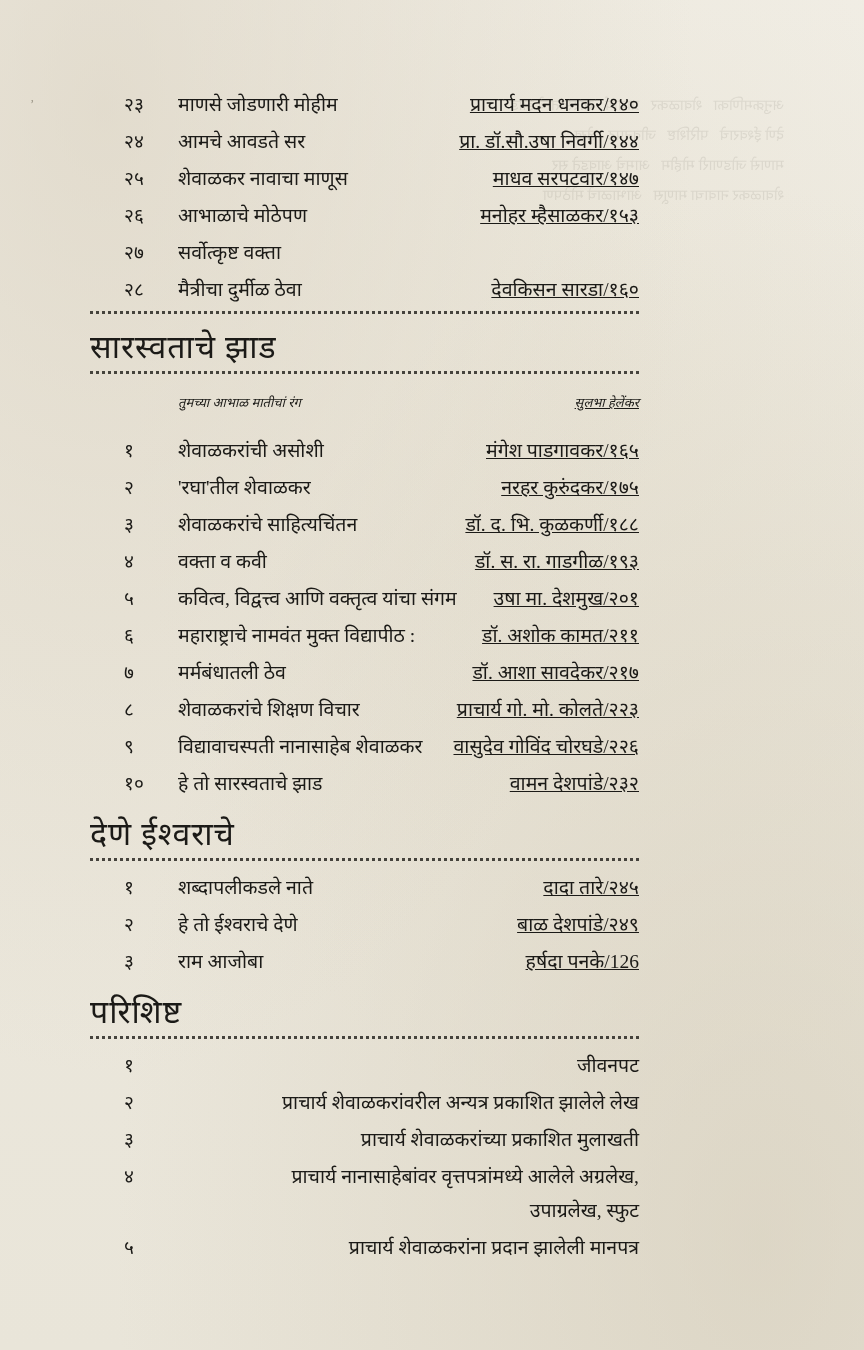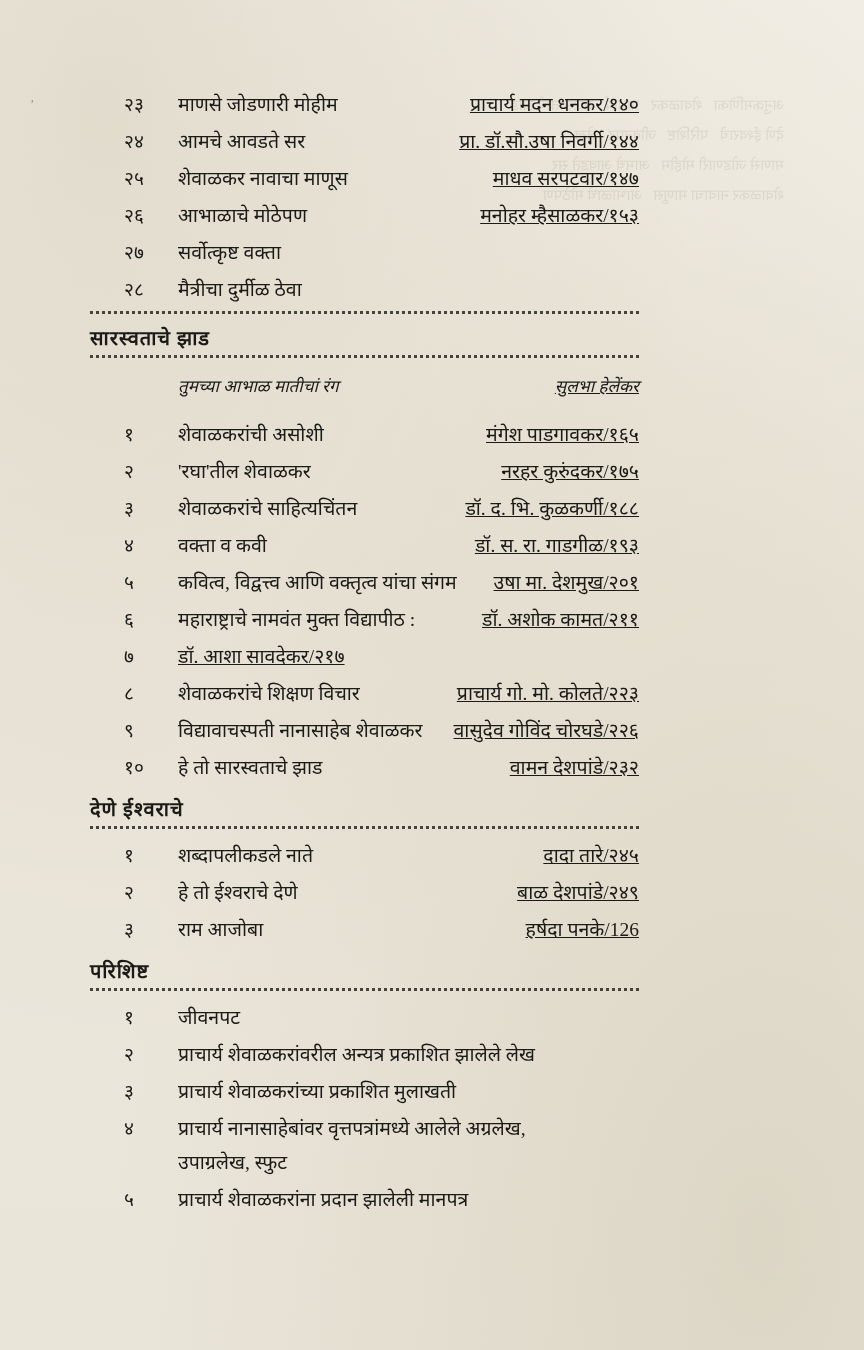--- a/index.html
+++ b/index.html
@@ -68,50 +68,50 @@
     padding-right: 10px;
     font-family: Liberation Serif, serif;
   }
   .author {
     flex: 0 0 auto;
     text-align: left;
     white-space: nowrap;
     text-decoration: underline;
   }
   .section-head {
-    font-size: 20px;
-    font-weight: bold;
+    font-size: 32px;
+    font-weight: normal;
     letter-spacing: 1px;
     margin: 10px 0 2px -28px;
     padding-left: 0;
   }
   .dotline {
     border-bottom: 3px dotted #2a2823;
     height: 0;
     margin: 4px 0 10px -28px;
     width: calc(100% + 28px);
     opacity: .85;
   }
   .subtitle-row {
     display: flex;
     align-items: baseline;
     font-style: italic;
-    font-size: 17px;
+    font-size: 13px;
     line-height: 34px;
     margin: 12px 0 14px 0;
   }
   .subtitle-row .num { visibility: hidden; }
   .subtitle-row .title { font-style: italic; }
   .subtitle-row .author { font-style: italic; }
   .group { margin-bottom: 2px; }
   .wrap-second {
     display: block;
     margin-left: 0;
   }
-  .appendix .title { padding-right: 0; }
+  .appendix .title { padding-right: 0; text-align: right; }
   .tiny-mark {
     position: absolute;
     left: 30px;
     top: 96px;
     font-size: 13px;
     color: #6b6658;
     opacity: .6;
   }
 </style>
 </head>
@@ -147,20 +147,21 @@
       <span class="title">आभाळाचे मोठेपण</span>
       <span class="author">मनोहर म्हैसाळकर/१५३</span>
     </div>
     <div class="row">
       <span class="num">२७</span>
       <span class="title">सर्वोत्कृष्ट वक्ता</span>
     </div>
     <div class="row">
       <span class="num">२८</span>
       <span class="title">मैत्रीचा दुर्मीळ ठेवा</span>
+      <span class="author">देवकिसन सारडा/१६०</span>
     </div>
   </div>
 
   <div class="dotline"></div>
 
   <div class="group">
     <div class="section-head">सारस्वताचे   झाड</div>
     <div class="dotline"></div>
 
     <div class="subtitle-row">
@@ -194,20 +195,21 @@
       <span class="title">कवित्व, विद्वत्त्व आणि वक्तृत्व यांचा संगम</span>
       <span class="author">उषा मा. देशमुख/२०१</span>
     </div>
     <div class="row">
       <span class="num">६</span>
       <span class="title">महाराष्ट्राचे नामवंत मुक्त विद्यापीठ :</span>
       <span class="author">डॉ. अशोक कामत/२११</span>
     </div>
     <div class="row">
       <span class="num">७</span>
+      <span class="title">मर्मबंधातली ठेव</span>
       <span class="author">डॉ. आशा सावदेकर/२१७</span>
     </div>
     <div class="row">
       <span class="num">८</span>
       <span class="title">शेवाळकरांचे शिक्षण विचार</span>
       <span class="author">प्राचार्य गो. मो. कोलते/२२३</span>
     </div>
     <div class="row">
       <span class="num">९</span>
       <span class="title">विद्यावाचस्पती नानासाहेब शेवाळकर</span>

